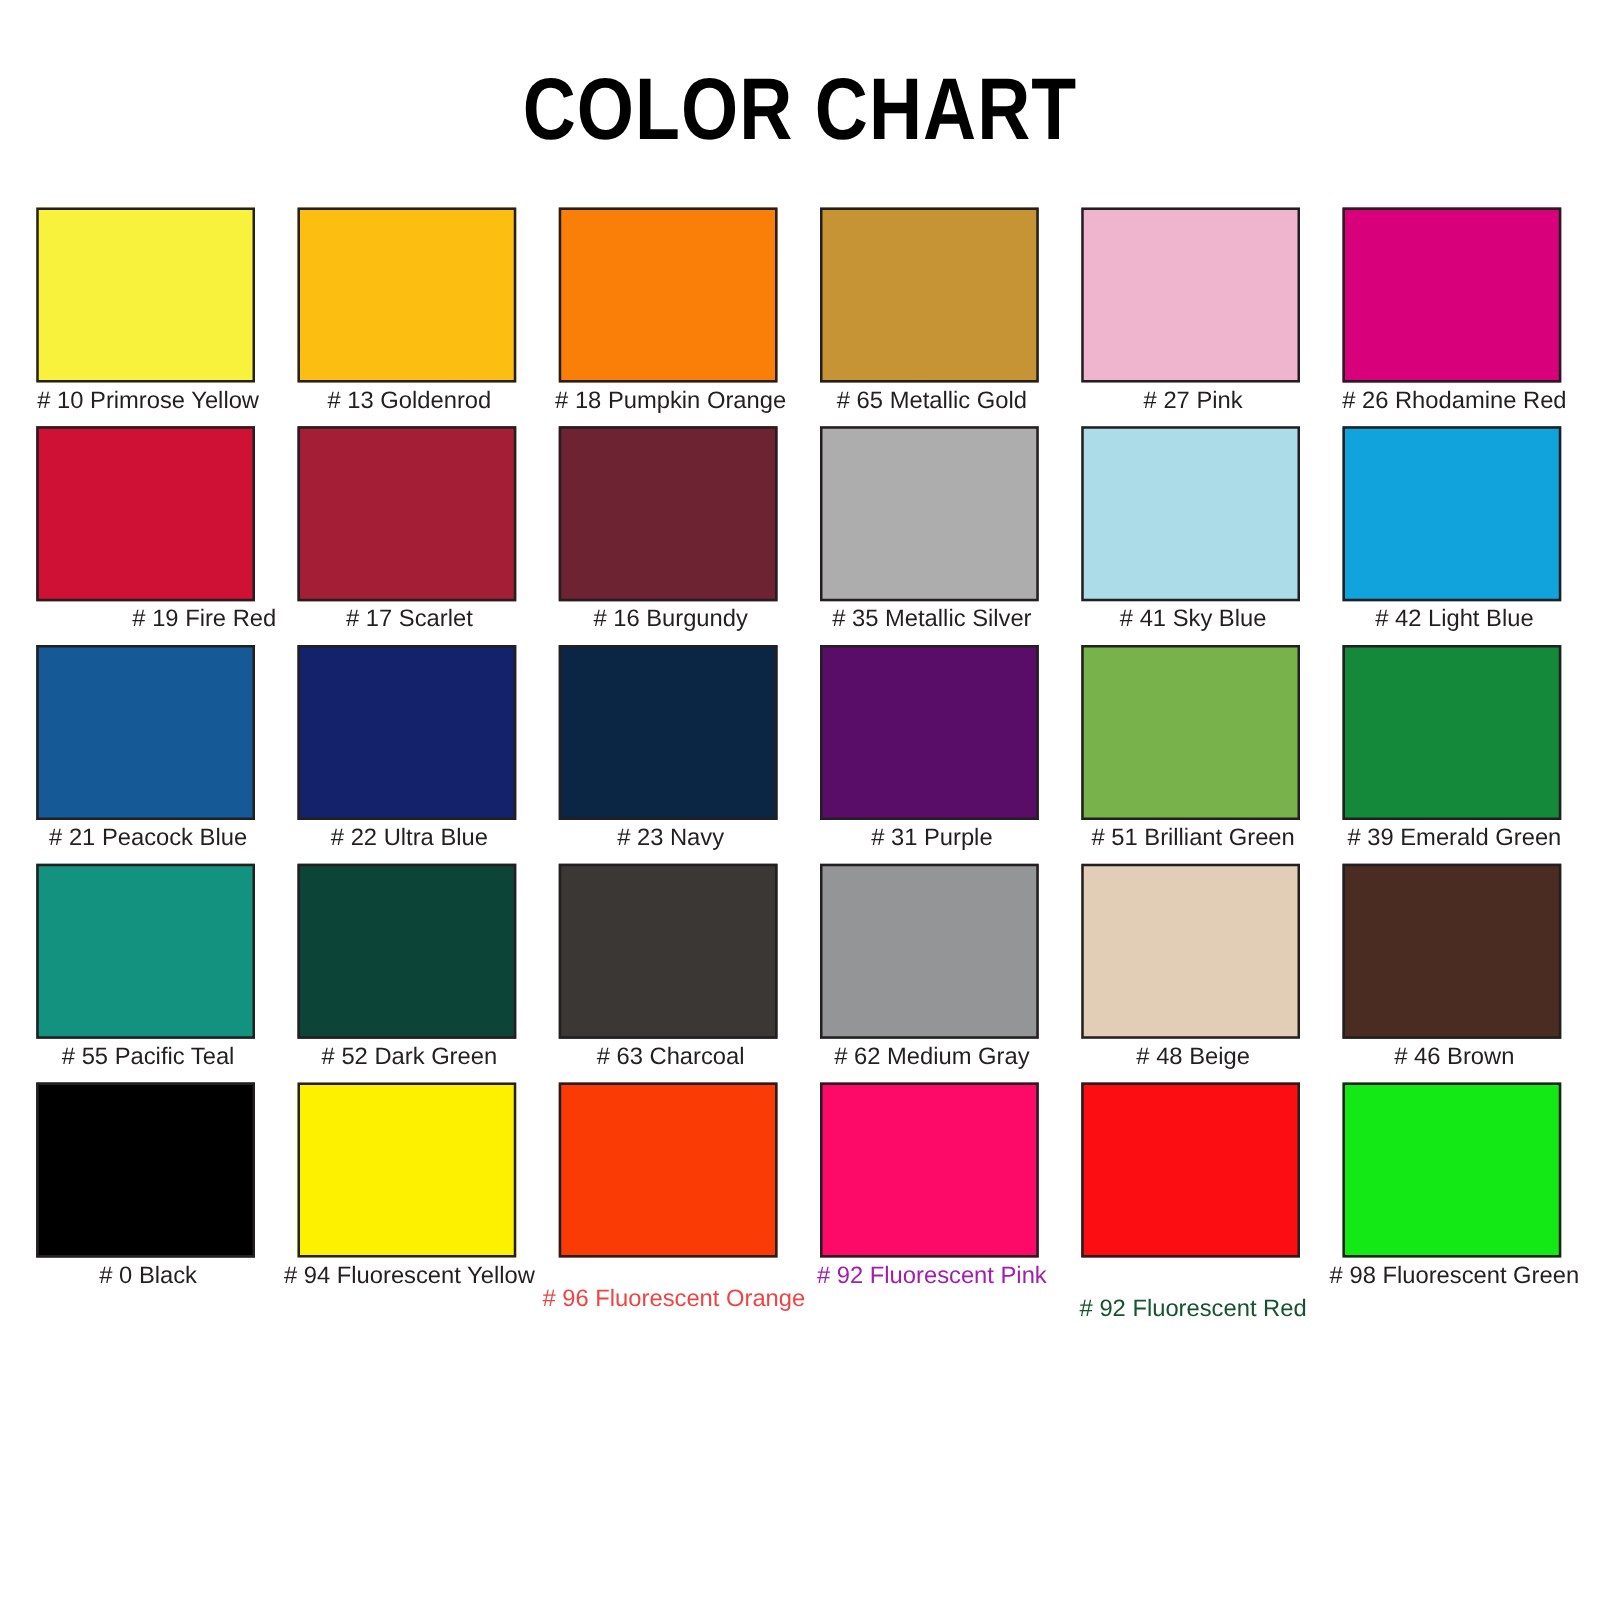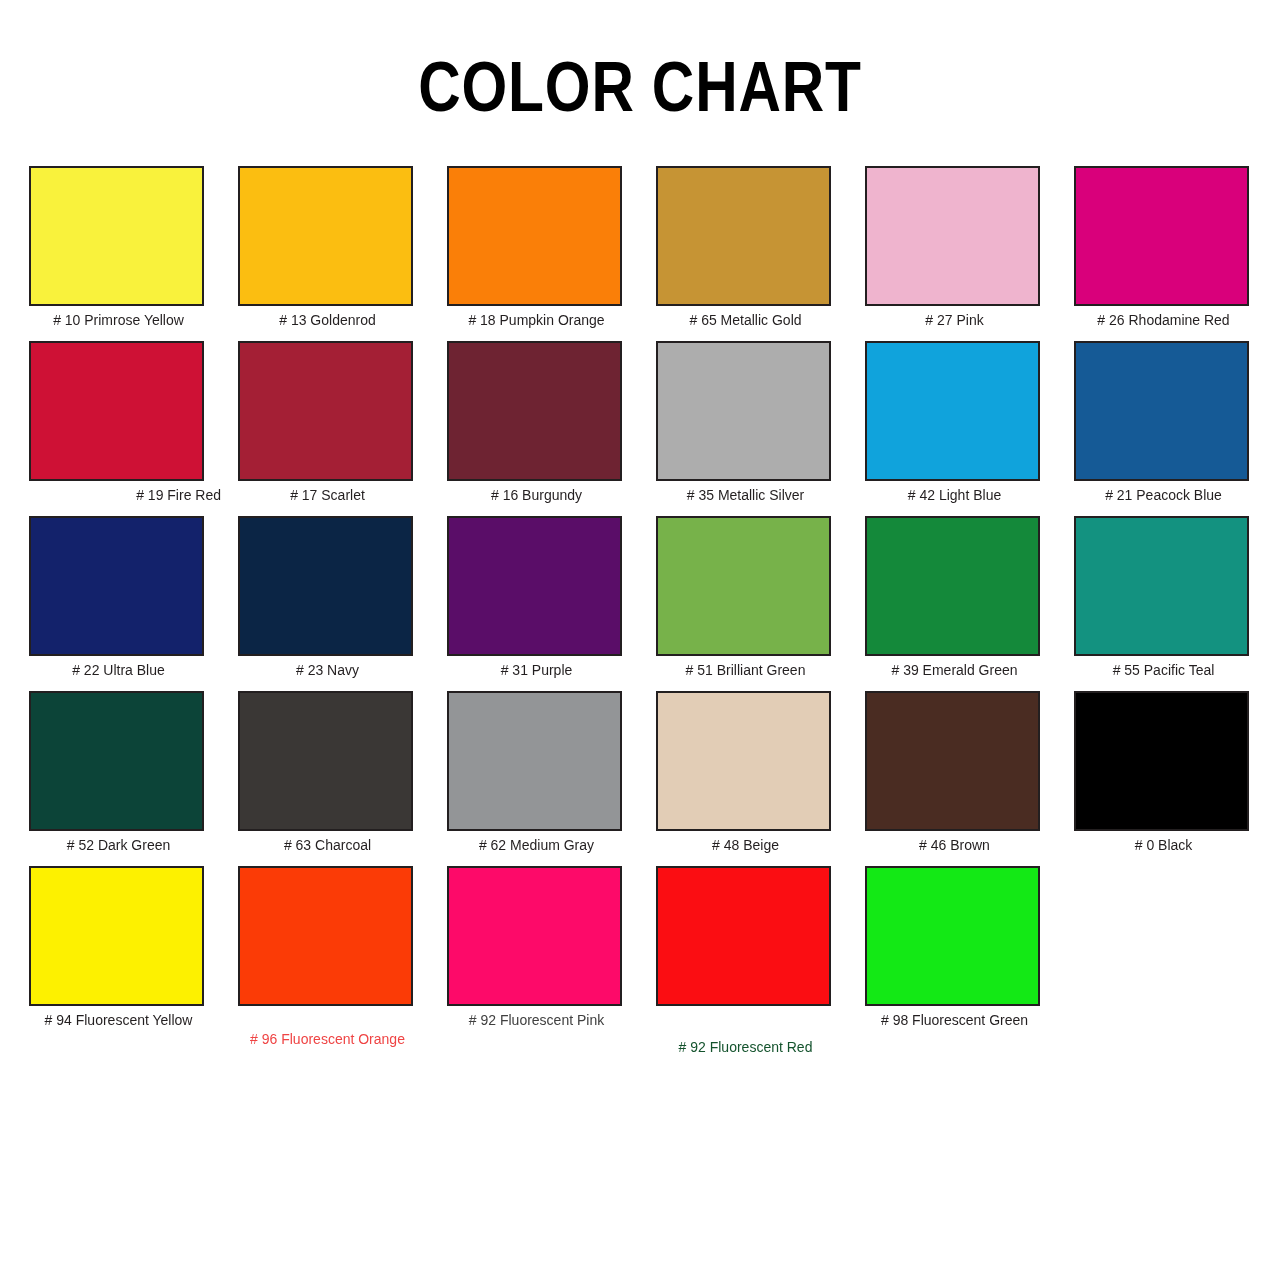--- a/index.html
+++ b/index.html
@@ -57,21 +57,21 @@
     border: 2px solid #231f20;
     box-sizing: border-box;
     display: block;
   }
   .swatch-label {
     width: 179px;
     margin-left: -2px;
     margin-top: 5px;
     text-align: center;
     font-family: "Liberation Sans", sans-serif;
-    font-size: 14px;
+    font-size: 19px;
     line-height: 19px;
     color: #231f20;
     white-space: nowrap;
   }
   
   .swatch-cell .swatch-label {
     width: 205px;
     margin-left: -13px;
   }
 </style>
@@ -117,20 +117,24 @@
       </div>
       <div class="swatch-cell">
         <div class="swatch-chip" style="background: rgb(110, 35, 50); border-color: rgb(35, 31, 32);"></div>
         <div class="swatch-label" style="color: rgb(35, 31, 32);"># 16 Burgundy</div>
       </div>
       <div class="swatch-cell">
         <div class="swatch-chip" style="background: rgb(173, 173, 173); border-color: rgb(35, 31, 32);"></div>
         <div class="swatch-label" style="color: rgb(35, 31, 32);"># 35 Metallic Silver</div>
       </div>
       <div class="swatch-cell">
+        <div class="swatch-chip" style="background: rgb(171, 220, 232); border-color: rgb(35, 31, 32);"></div>
+        <div class="swatch-label" style="color: rgb(35, 31, 32);"># 41 Sky Blue</div>
+      </div>
+      <div class="swatch-cell">
         <div class="swatch-chip" style="background: rgb(16, 163, 220); border-color: rgb(35, 31, 32);"></div>
         <div class="swatch-label" style="color: rgb(35, 31, 32);"># 42 Light Blue</div>
       </div>
       <div class="swatch-cell">
         <div class="swatch-chip" style="background: rgb(21, 90, 150); border-color: rgb(35, 31, 32);"></div>
         <div class="swatch-label" style="color: rgb(35, 31, 32);"># 21 Peacock Blue</div>
       </div>
       <div class="swatch-cell">
         <div class="swatch-chip" style="background: rgb(19, 34, 107); border-color: rgb(35, 31, 32);"></div>
         <div class="swatch-label" style="color: rgb(35, 31, 32);"># 22 Ultra Blue</div>
@@ -182,21 +186,21 @@
       <div class="swatch-cell">
         <div class="swatch-chip" style="background: rgb(253, 241, 0); border-color: rgb(35, 31, 32);"></div>
         <div class="swatch-label" style="color: rgb(35, 31, 32);"># 94 Fluorescent Yellow</div>
       </div>
       <div class="swatch-cell">
         <div class="swatch-chip" style="background: rgb(251, 59, 6); border-color: rgb(35, 31, 32);"></div>
         <div class="swatch-label" style="color: #ef4444; margin-top: 24px;"># 96 Fluorescent Orange</div>
       </div>
       <div class="swatch-cell">
         <div class="swatch-chip" style="background: rgb(253, 10, 105); border-color: rgb(35, 31, 32);"></div>
-        <div class="swatch-label" style="color: #404040;"># 92 Fluorescent Pink</div>
+        <div class="swatch-label" style="color: #a21caf;"># 92 Fluorescent Pink</div>
       </div>
       <div class="swatch-cell">
         <div class="swatch-chip" style="background: rgb(251, 13, 18); border-color: rgb(35, 31, 32);"></div>
         <div class="swatch-label" style="color: #14532d; margin-top: 32px;"># 92 Fluorescent Red</div>
       </div>
       <div class="swatch-cell">
         <div class="swatch-chip" style="background: rgb(19, 233, 21); border-color: rgb(35, 31, 32);"></div>
         <div class="swatch-label" style="color: rgb(35, 31, 32);"># 98 Fluorescent Green</div>
       </div>
     </div>

